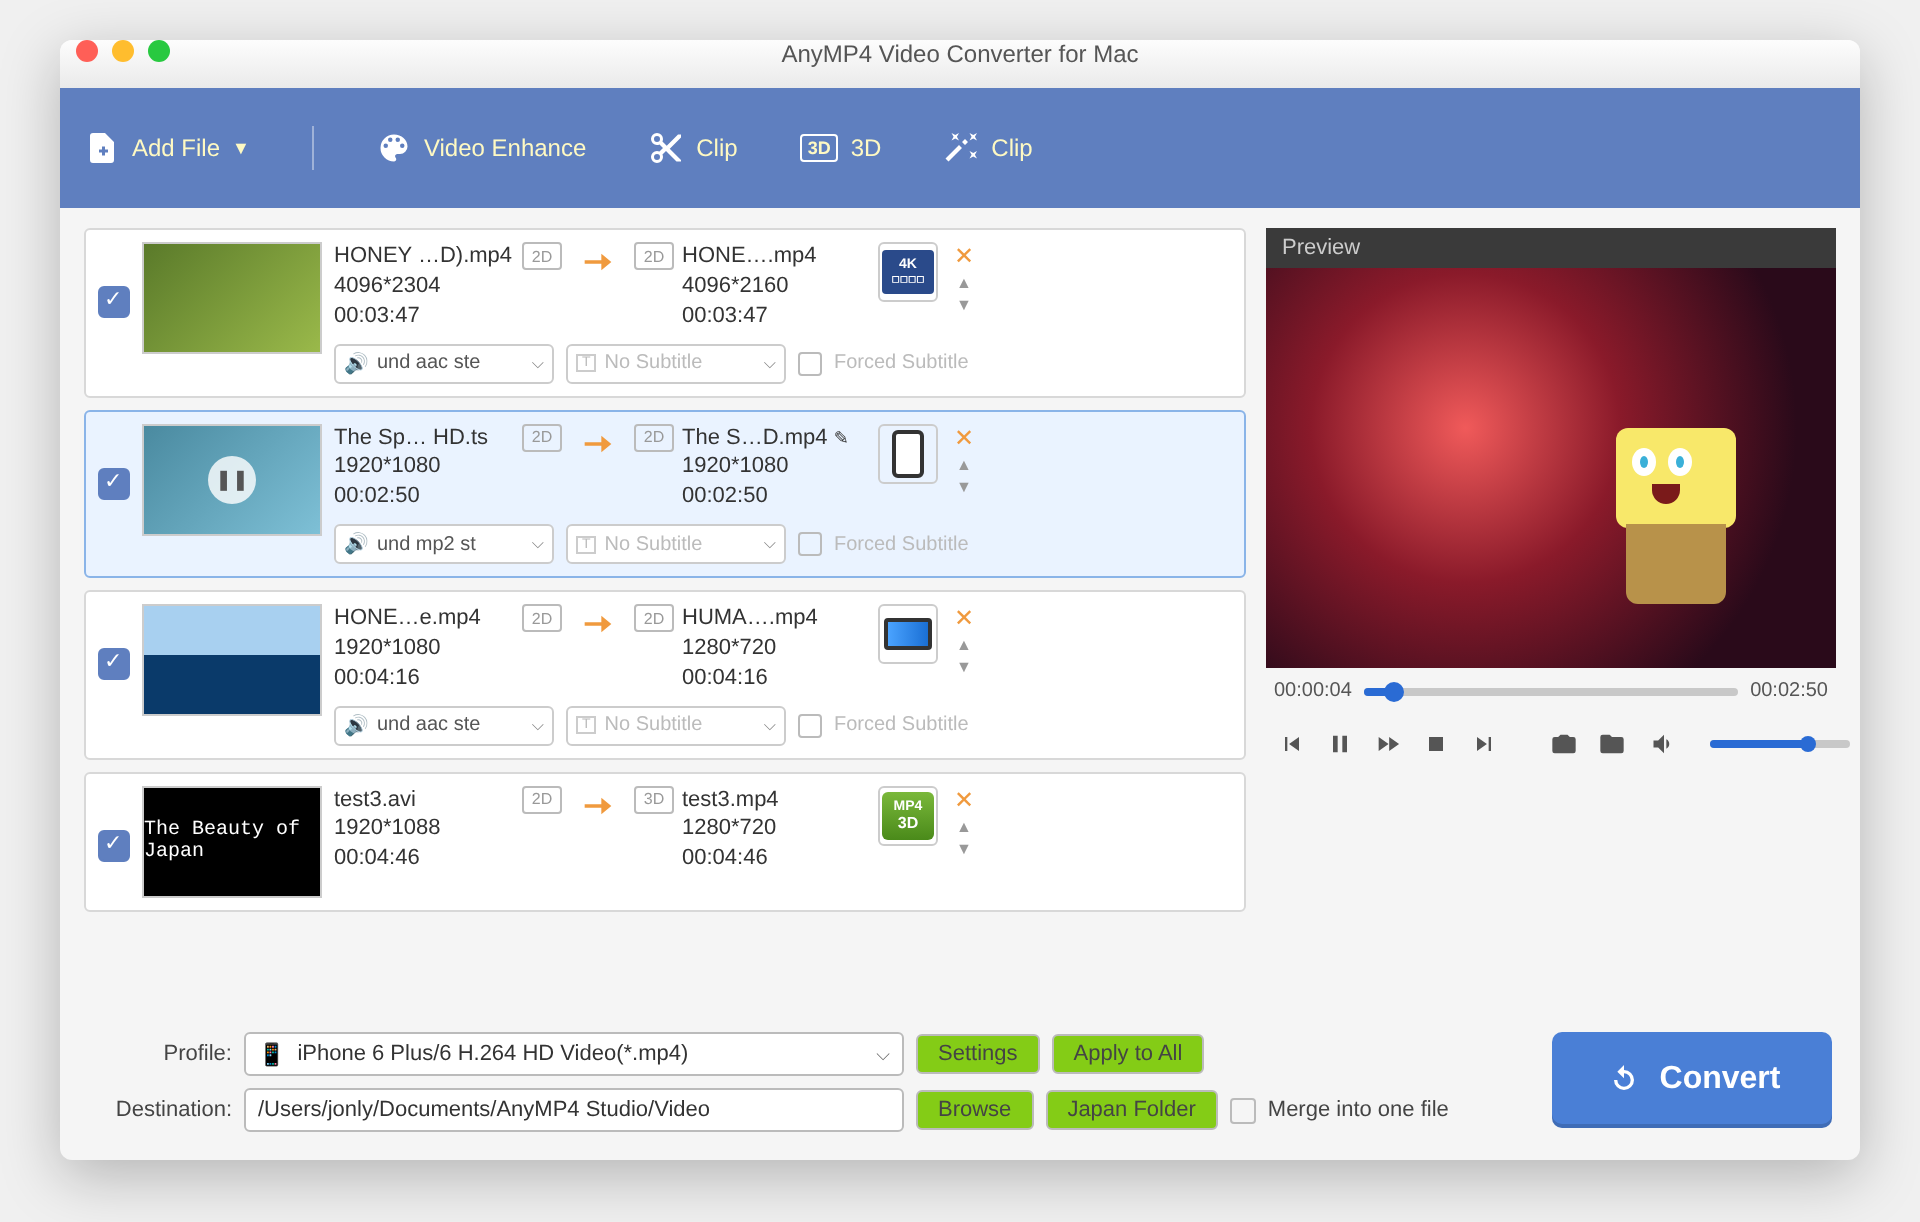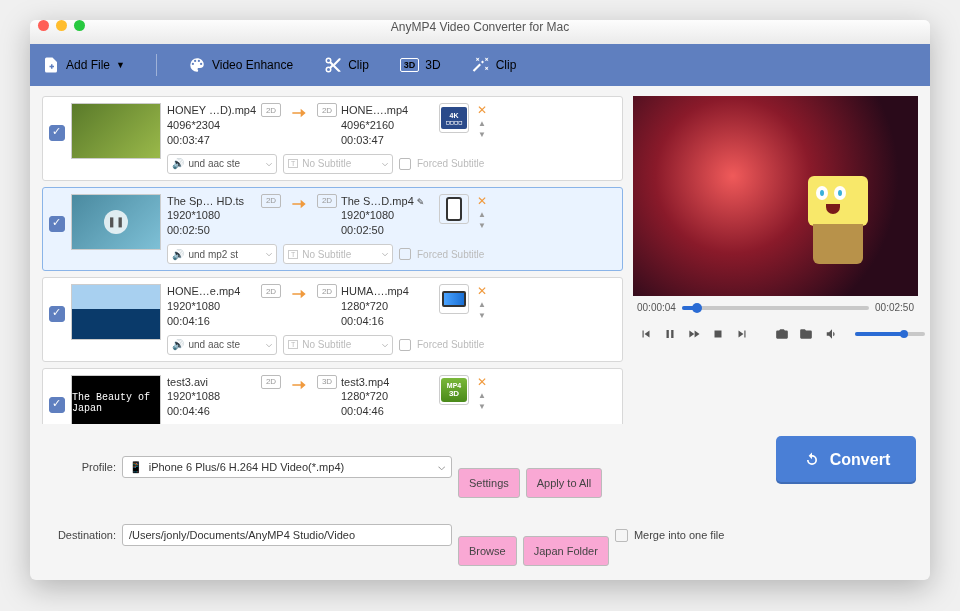--- a/index.html
+++ b/index.html
@@ -3,21 +3,21 @@
 <meta charset="utf-8">
 <style>
 * { box-sizing: border-box; margin: 0; padding: 0; font-family: -apple-system, "Helvetica Neue", Arial, sans-serif; }
 body { background: #f0f0f0; width: 960px; height: 611px; overflow: hidden; }
 .window { width: 900px; height: 560px; margin: 20px auto; background: #f5f5f5; border-radius: 6px; box-shadow: 0 8px 30px rgba(0,0,0,0.25); overflow: hidden; display: flex; flex-direction: column; }
 .titlebar { height: 24px; background: linear-gradient(#fdfdfd,#eaeaea); display: flex; align-items: flex-start; padding: 0 8px; position: relative; }
 .traffic { display: flex; gap: 7px; }
 .dot { width: 11px; height: 11px; border-radius: 50%; }
 .dot.r { background:#ff5f57; } .dot.y { background:#ffbd2e; } .dot.g { background:#28c940; }
 .titlebar .title { position: absolute; left:0; right:0; text-align:center; font-size:12px; color:#555; }
-.toolbar { height: 42px; background: #5f7fbf; display: flex; align-items: center; padding: 0 12px; gap: 31px; color:#000000; font-size:12px; }
+.toolbar { height: 60px; background: #5f7fbf; display: flex; align-items: center; padding: 0 12px; gap: 31px; color:#fef9c3; font-size:12px; }
 .toolbar .tbtn { display:flex; align-items:center; gap:6px; cursor:pointer; }
 .toolbar svg { width:18px; height:18px; fill:#fff; }
 .main { flex:1; display:flex; gap:10px; padding:10px 12px 6px 12px; overflow:hidden; }
 .list { flex:1; display:flex; flex-direction:column; gap:6px; overflow:hidden; }
 .item { background:#fff; border:1px solid #d8d8d8; border-radius:3px; display:flex; align-items:flex-start; padding:6px; gap:6px; position:relative; }
 .item.sel { border-color:#8ab4e8; background:#eaf3ff; }
 .chk { margin-top: 22px; width:16px; height:16px; border:1px solid #5f7fbf; border-radius:3px; background:#5f7fbf; position:relative; flex-shrink:0; }
 .chk::after { content:"✓"; color:#fff; font-size:11px; position:absolute; top:-1px; left:2px; }
 .thumb { width:90px; height:56px; background:#000; border:1px solid #ccc; flex-shrink:0; position:relative; overflow:hidden; }
 .thumb-inner { width:100%; height:100%; }
@@ -49,21 +49,21 @@
 .pcontrols svg { width:14px; height:14px; fill:#555; }
 .vol { flex:0 0 70px; height:4px; background:#c8c8c8; border-radius:2px; position:relative; margin-left:4px;}
 .vol .vprog { position:absolute; left:0; top:0; bottom:0; width:70%; background:#2a6bd4; border-radius:2px;}
 .vol .vknob { position:absolute; left:70%; top:50%; transform:translate(-50%,-50%); width:8px; height:8px; border-radius:50%; background:#2a6bd4; }
 .footer { padding:6px 14px 14px 14px; display:flex; align-items:flex-start; gap:10px; }
 .footer-left { flex:1; display:flex; flex-direction:column; gap:6px; font-size:11px; color:#444; }
 .frow { display:flex; align-items:center; gap:6px; }
 .frow label { width:72px; text-align:right; }
 .combo { flex:1; max-width:330px; height:22px; border:1px solid #bbb; border-radius:3px; background:#fff; display:flex; align-items:center; padding:0 6px; font-size:11px; color:#333; }
 .combo .car { margin-left:auto; font-size:9px; color:#666; }
-.sbtn { height:30px; border:1px solid #bbb; border-radius:3px; background:#f9a8d4; padding:0 10px; font-size:11px; color:#444; display:flex; align-items:center; cursor:pointer;margin-top:32px; }
+.sbtn { height:20px; border:1px solid #bbb; border-radius:3px; background:#84cc16; padding:0 10px; font-size:11px; color:#444; display:flex; align-items:center; cursor:pointer; }
 .convert { width:140px; height:48px; background:#4a7fd6; border-radius:5px; color:#fff; font-size:16px; font-weight:600; display:flex; align-items:center; justify-content:center; gap:8px; cursor:pointer; box-shadow: inset 0 -2px 0 rgba(0,0,0,0.15); }
 .convert svg { width:20px; height:20px; fill:#fff; }
 .mcheck { width:13px; height:13px; border:1px solid #bbb; border-radius:2px; }
 .divider { width:1px; height:22px; background:rgba(255,255,255,0.4); }
 .phoneicon { width:16px; height:24px; border:2px solid #333; border-radius:3px; background:#fff; }
 .tvicon { width:24px; height:16px; border:2px solid #333; border-radius:2px; background:linear-gradient(90deg,#4aa3ff,#1a6fd4); }
 </style>
 </head>
 <body>
 
@@ -291,20 +291,21 @@
             <span class="ar">▲</span>
             <span class="ar">▼</span>
           </div>
         </div>
 
       </div>
     </div>
       </div>
 
     <div class="preview">
+      <div class="preview-label">Preview</div>
       <div class="screen">
         <div style="position:absolute;inset:0;background:radial-gradient(circle at 35% 40%,#f05a5a 0%,#8a1a2a 35%,#2a0a1a 75%);"></div>
         <div style="position:absolute;right:40px;bottom:20px;width:80px;height:110px;">
           <div style="width:60px;height:50px;background:#f8e86a;border-radius:6px;position:absolute;top:10px;left:10px;"></div>
           <div style="width:50px;height:40px;background:#b8924a;border-radius:0 0 6px 6px;position:absolute;top:58px;left:15px;"></div>
           <div style="position:absolute;top:20px;left:18px;width:12px;height:14px;background:#fff;border-radius:50%;"></div>
           <div style="position:absolute;top:20px;left:36px;width:12px;height:14px;background:#fff;border-radius:50%;"></div>
           <div style="position:absolute;top:24px;left:22px;width:4px;height:6px;background:#3ab0d8;border-radius:50%;"></div>
           <div style="position:absolute;top:24px;left:40px;width:4px;height:6px;background:#3ab0d8;border-radius:50%;"></div>
           <div style="position:absolute;top:38px;left:28px;width:14px;height:10px;background:#7a1a1a;border-radius:0 0 8px 8px;"></div>

